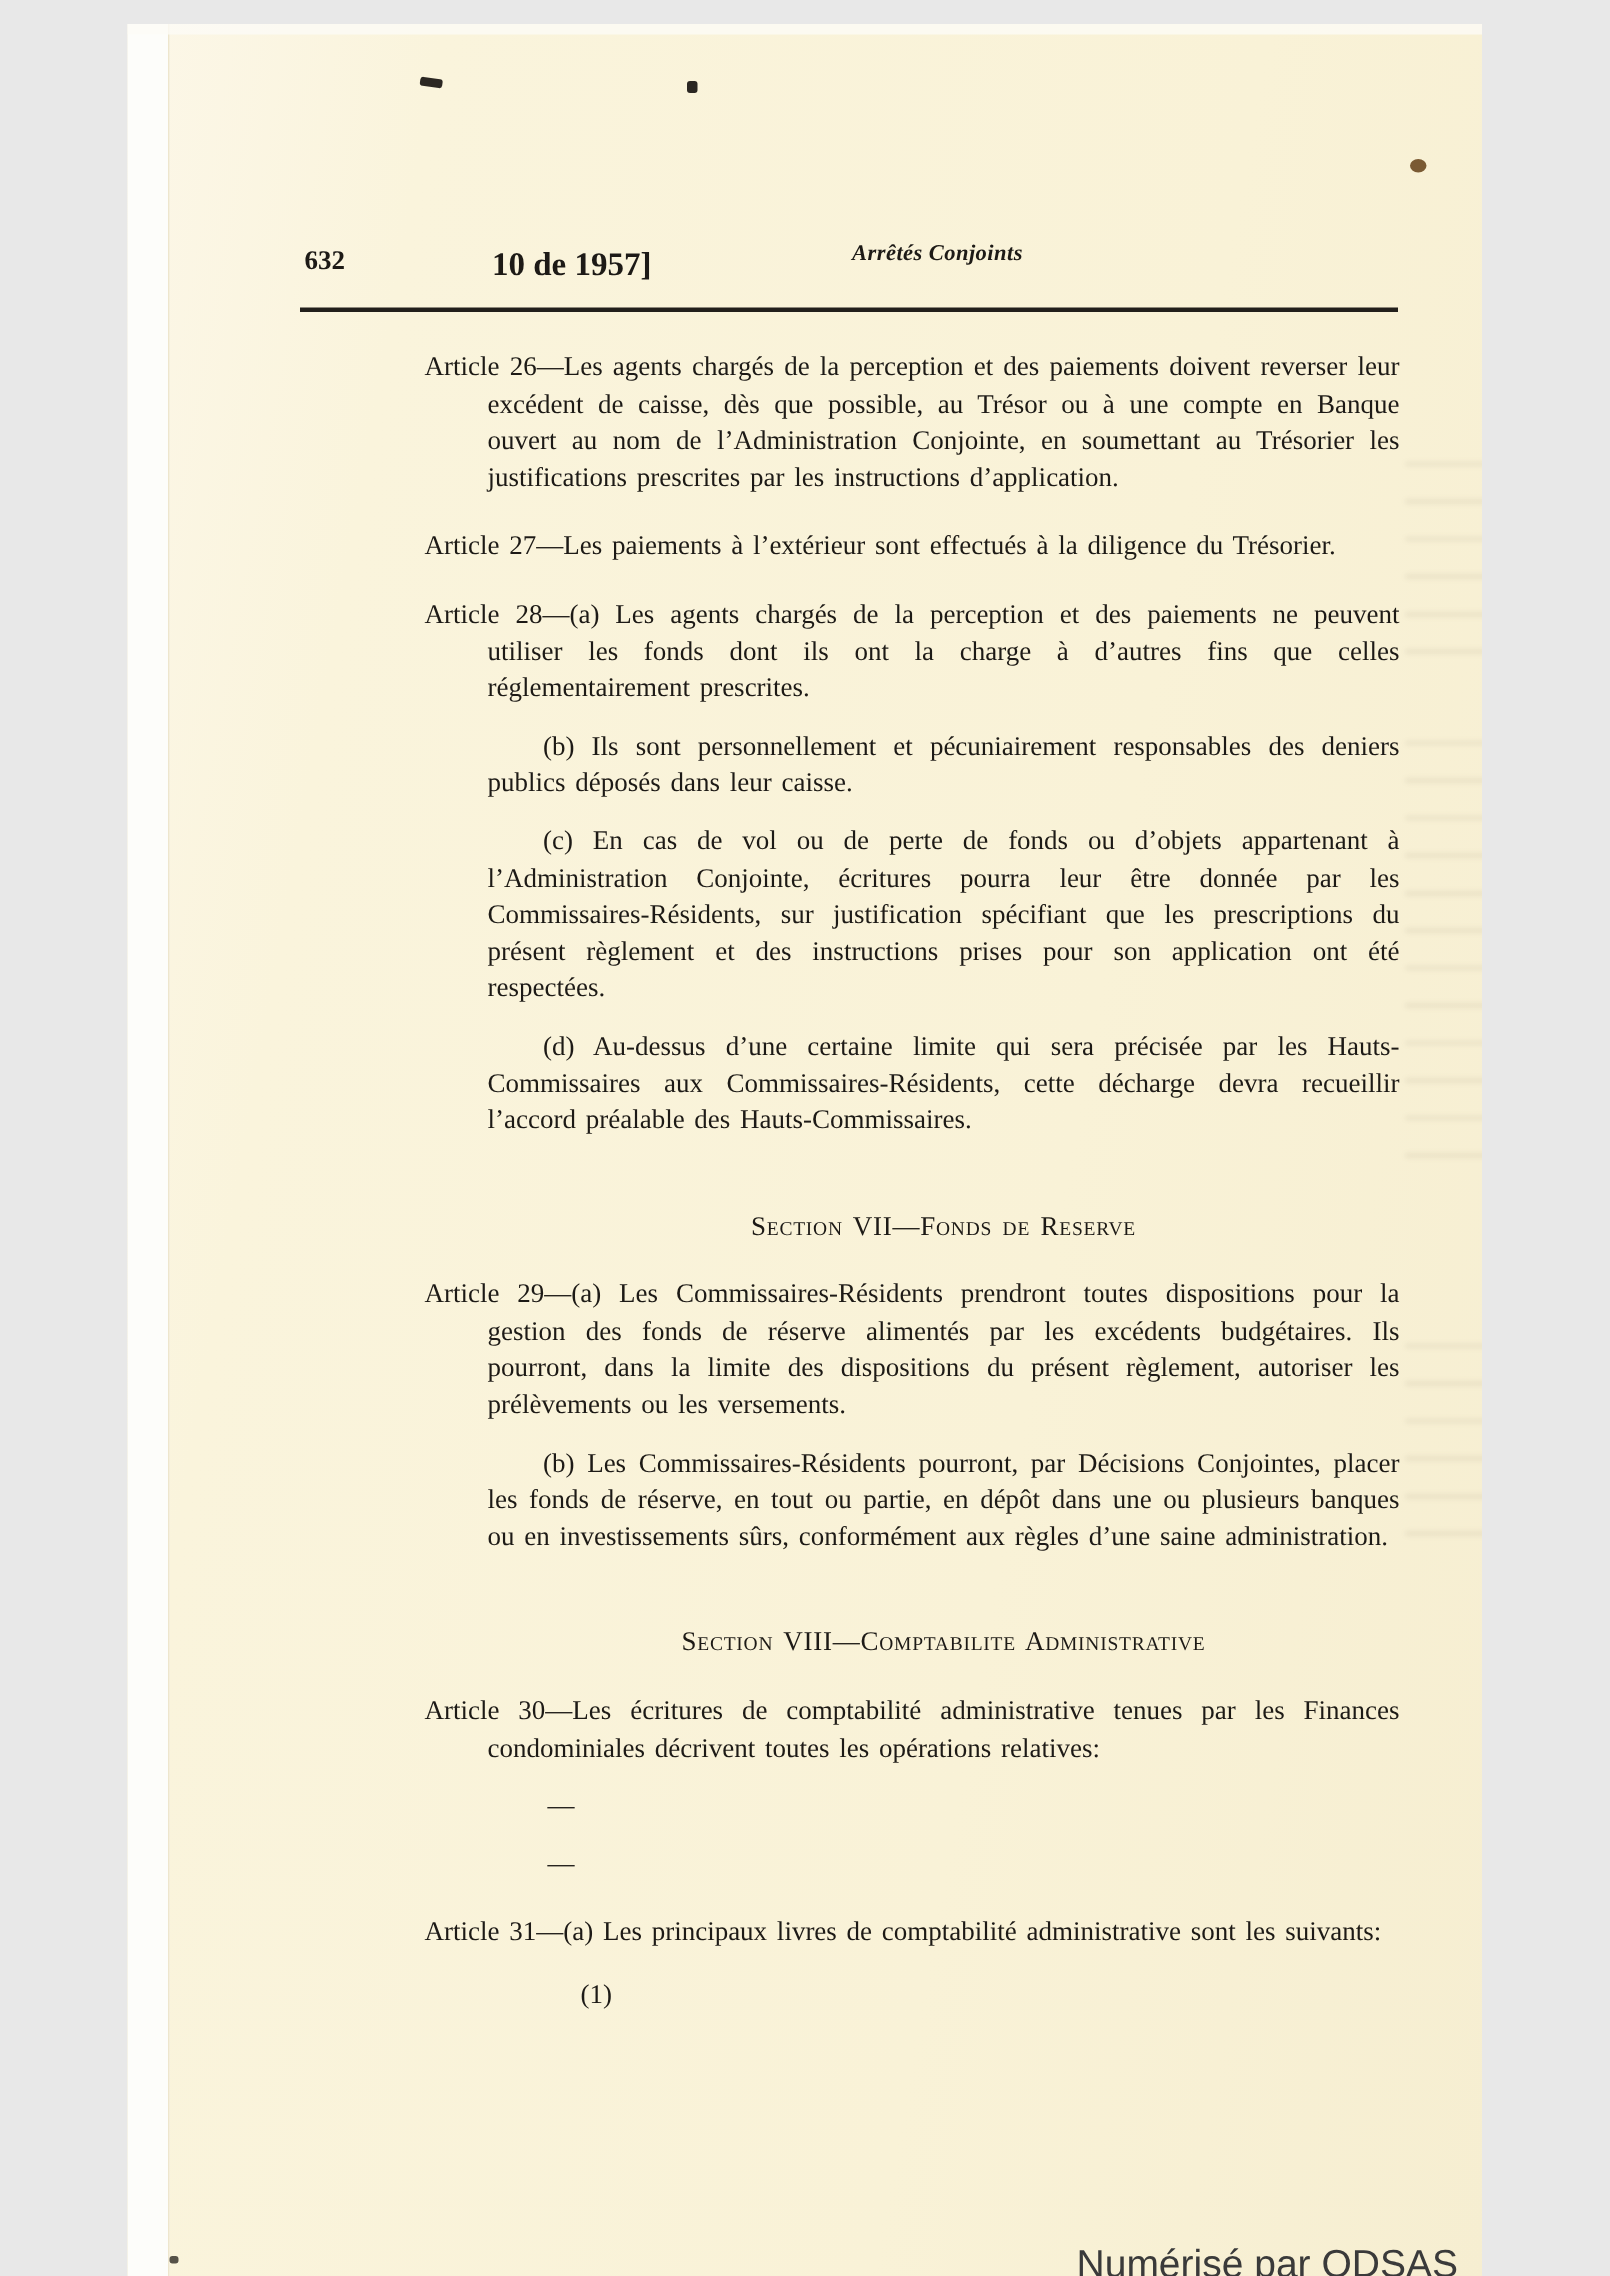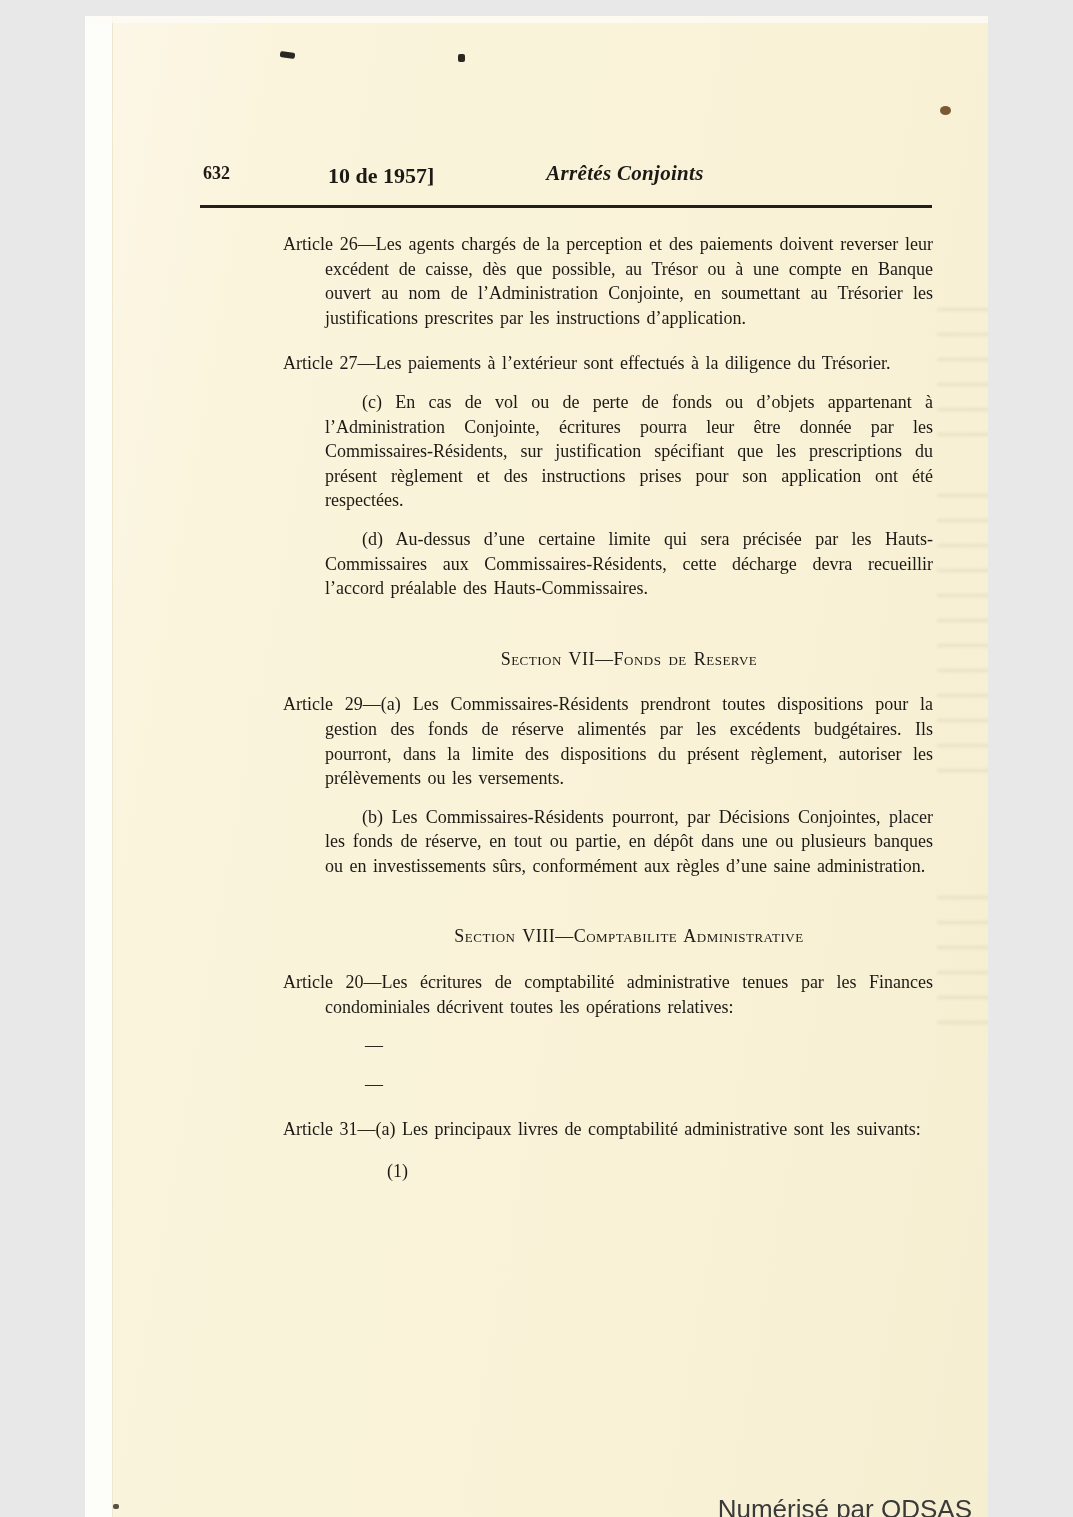--- a/index.html
+++ b/index.html
@@ -18,21 +18,21 @@
     border-right:1px solid #eee6cd;
   }
   .edge-top {
     position:absolute; left:0; top:0; width:100%; height:7px;
     background:#fcfbf6; opacity:.8;
   }
   
   .pagenum { position:absolute; left:118px; top:147px; font-weight:700; font-size:18px; }
   .hdr-ref  { position:absolute; left:243px; top:147px; font-weight:700; font-size:22px; }
   .hdr-title{ position:absolute; left:230px; top:145px; width:620px; text-align:center;
-              font-style:italic; font-weight:700; font-size:21px; letter-spacing:.3px; }
+              font-style:italic; font-weight:700; font-size:15px; letter-spacing:.3px; }
   .rule { position:absolute; left:115px; top:189px; width:732px; height:3px; background:#221f1b; }
 
   
   .content { position:absolute; left:240px; top:216px; width:608px;
              font-size:18px; line-height:24.6px; word-spacing:2px; }
   .content p, .content h2, .content .dash-item, .content .num-item { padding:0; }
   .para { margin:21px 0 0; padding-left:42px; text-indent:-42px; text-align:justify; }
   .para.first { margin-top:0; }
   .sub  { margin:14px 0 0; padding-left:42px; text-indent:37px; text-align:justify; }
   .section-head { margin:46px 0 0; text-align:center; font-variant:small-caps;
@@ -93,31 +93,33 @@
   <div class="bleed bleed-3"></div>
 
   <span class="pagenum">632</span>
   <span class="hdr-ref">10 de 1957]</span>
   <span class="hdr-title">Arrêtés Conjoints</span>
   <div class="rule"></div>
 
   <div class="content">
     <p class="para first">Article 26—Les agents chargés de la perception et des paiements doivent reverser leur excédent de caisse, dès que possible, au Trésor ou à une compte en Banque ouvert au nom de l’Administration Conjointe, en soumettant au Trésorier les justifications prescrites par les instructions d’application.</p>
     <p class="para">Article 27—Les paiements à l’extérieur sont effectués à la diligence du Trésorier.</p>
+    <p class="para">Article 28—(a)  Les agents chargés de la perception et des paiements ne peuvent utiliser les fonds dont ils ont la charge à d’autres fins que celles réglementairement prescrites.</p>
+    <p class="sub">(b)  Ils sont personnellement et pécuniairement responsables des deniers publics déposés dans leur caisse.</p>
     <p class="sub">(c)  En cas de vol ou de perte de fonds ou d’objets appartenant à l’Administration Conjointe, écritures pourra leur être donnée par les Commissaires-Résidents, sur justification spécifiant que les prescriptions du présent règlement et des instructions prises pour son application ont été respectées.</p>
     <p class="sub">(d)  Au-dessus d’une certaine limite qui sera précisée par les Hauts-Commissaires aux Commissaires-Résidents, cette décharge devra recueillir l’accord préalable des Hauts-Commissaires.</p>
 
     <h2 class="section-head">Section VII—Fonds de Reserve</h2>
 
     <p class="para">Article 29—(a)  Les Commissaires-Résidents prendront toutes dispositions pour la gestion des fonds de réserve alimentés par les excédents budgétaires. Ils pourront, dans la limite des dispositions du présent règlement, autoriser les prélèvements ou les versements.</p>
     <p class="sub">(b)  Les Commissaires-Résidents pourront, par Décisions Conjointes, placer les fonds de réserve, en tout ou partie, en dépôt dans une ou plusieurs banques ou en investissements sûrs, conformément aux règles d’une saine administration.</p>
 
     <h2 class="section-head">Section VIII—Comptabilite Administrative</h2>
 
-    <p class="para">Article 20—Les écritures de comptabilité administrative tenues par les Finances condominiales décrivent toutes les opérations relatives:</p>
+    <p class="para">Article 30—Les écritures de comptabilité administrative tenues par les Finances condominiales décrivent toutes les opérations relatives:</p>
 
     <div class="dash-item">
       <span class="marker">—</span>
     </div>
     <div class="dash-item">
       <span class="marker">—</span>
     </div>
 
     <p class="para">Article 31—(a)  Les principaux livres de comptabilité administrative sont les suivants:</p>
 

